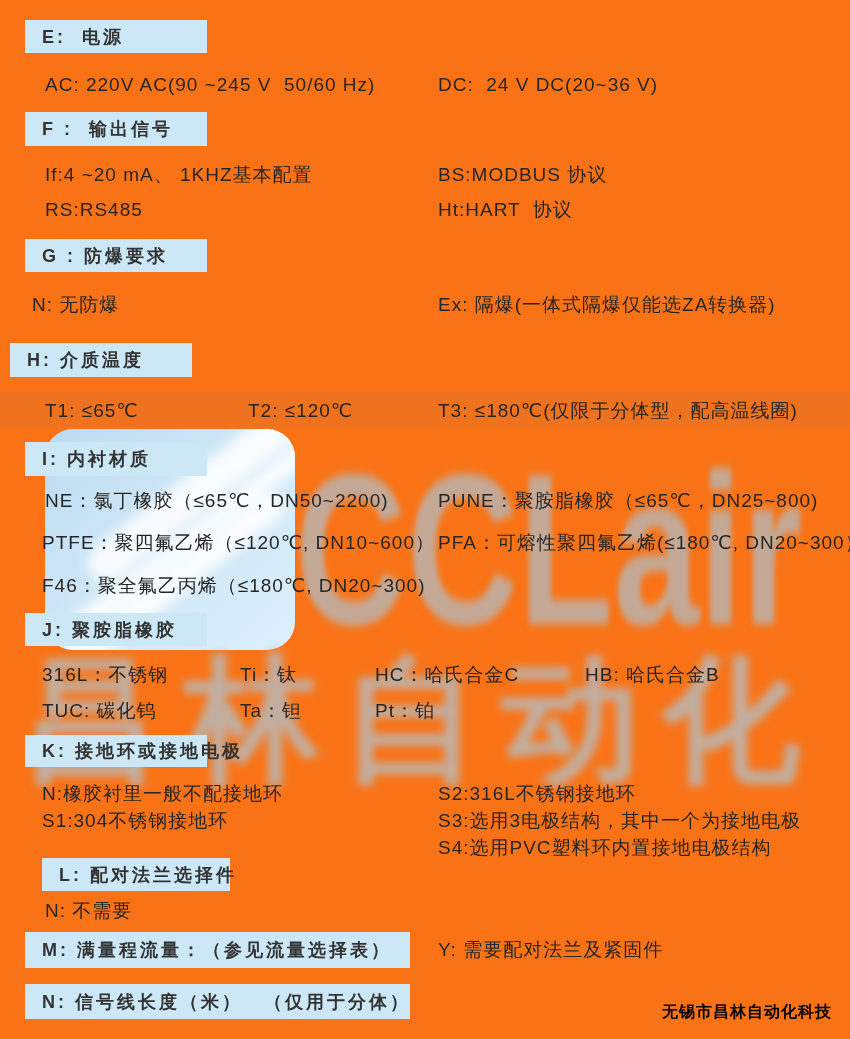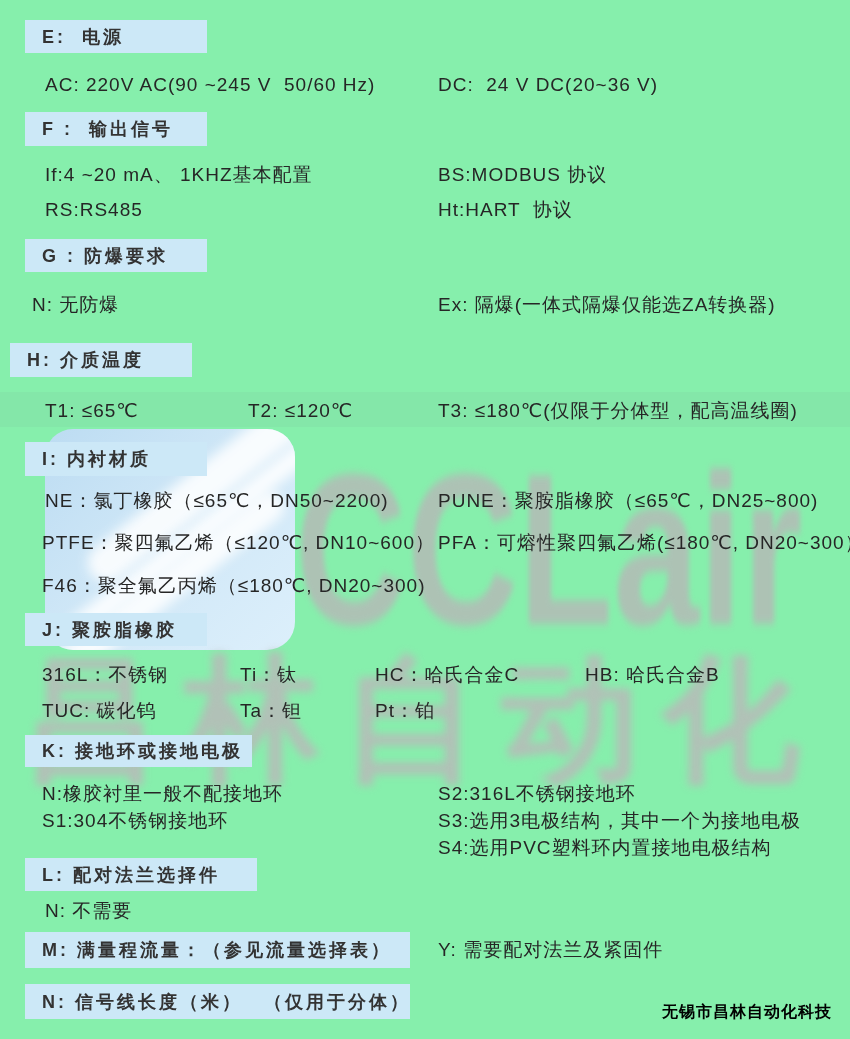--- a/index.html
+++ b/index.html
@@ -1,20 +1,20 @@
 <!DOCTYPE html>
 <html><head>
 <meta charset="utf-8">
 <style>
   html,body{margin:0;padding:0;background:#e8e8e8;}
   .page{
     position:relative;
     width:850px;height:1039px;
     margin:0 auto;
-    background:#86efac;
+    background:#f97316;
     overflow:hidden;
     font-family:"Liberation Sans","DejaVu Sans",sans-serif;
     color:#2a2a2a;
   }
   
   .tint-band{
     position:absolute;left:0;top:392px;width:850px;height:35px;
     background:rgba(120,130,140,0.07);z-index:0;
   }
   
@@ -104,28 +104,28 @@
 
   <div class="hdr" style="left:25px;top:613px;width:182px;">J: 聚胺脂橡胶</div>
   <div class="line" style="left:42px;top:664px;">316L：不锈钢</div>
   <div class="line" style="left:240px;top:664px;">Ti：钛</div>
   <div class="line" style="left:375px;top:664px;">HC：哈氏合金C</div>
   <div class="line" style="left:585px;top:664px;">HB: 哈氏合金B</div>
   <div class="line" style="left:42px;top:700px;">TUC: 碳化钨</div>
   <div class="line" style="left:240px;top:700px;">Ta：钽</div>
   <div class="line" style="left:375px;top:700px;">Pt：铂</div>
 
-  <div class="hdr" style="left:25px;top:735px;width:227px;height:32px;">K: 接地环或接地电极</div>
+  <div class="hdr" style="left:25px;top:735px;width:182px;height:32px;">K: 接地环或接地电极</div>
   <div class="line" style="left:42px;top:783px;">N:橡胶衬里一般不配接地环</div>
   <div class="line" style="left:438px;top:783px;">S2:316L不锈钢接地环</div>
   <div class="line" style="left:42px;top:810px;">S1:304不锈钢接地环</div>
   <div class="line" style="left:438px;top:810px;">S3:选用3电极结构，其中一个为接地电极</div>
   <div class="line" style="left:438px;top:837px;">S4:选用PVC塑料环内置接地电极结构</div>
 
-  <div class="hdr" style="left:25px;top:858px;width:232px;height:33px;">L: 配对法兰选择件</div>
+  <div class="hdr" style="left:42px;top:858px;width:188px;height:33px;">L: 配对法兰选择件</div>
   <div class="line" style="left:45px;top:900px;">N: 不需要</div>
   <div class="line" style="left:438px;top:939px;">Y: 需要配对法兰及紧固件</div>
 
   <div class="hdr" style="left:25px;top:932px;width:385px;height:36px;">M: 满量程流量：（参见流量选择表）</div>
 
   <div class="hdr" style="left:25px;top:984px;width:385px;height:35px;">N: 信号线长度（米）　（仅用于分体）</div>
 
   <div class="footer">无锡市昌林自动化科技</div>
 
 </div>

